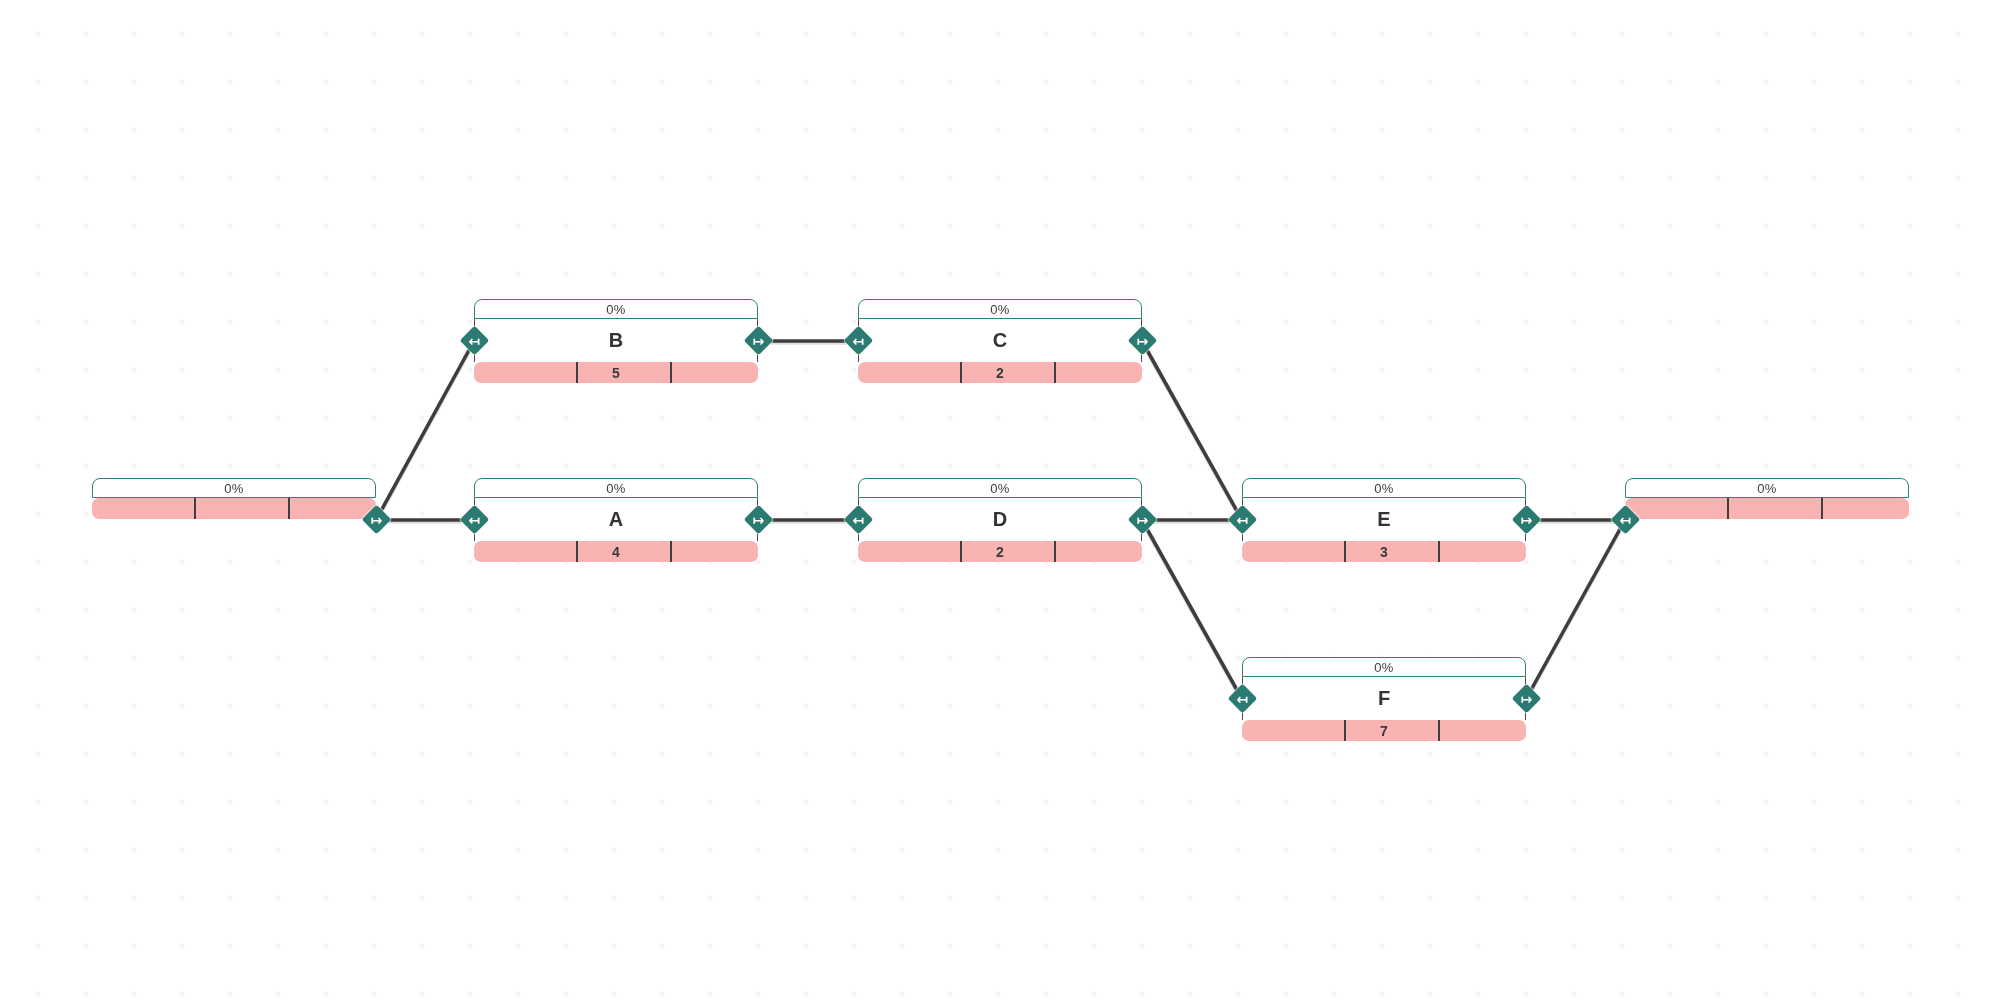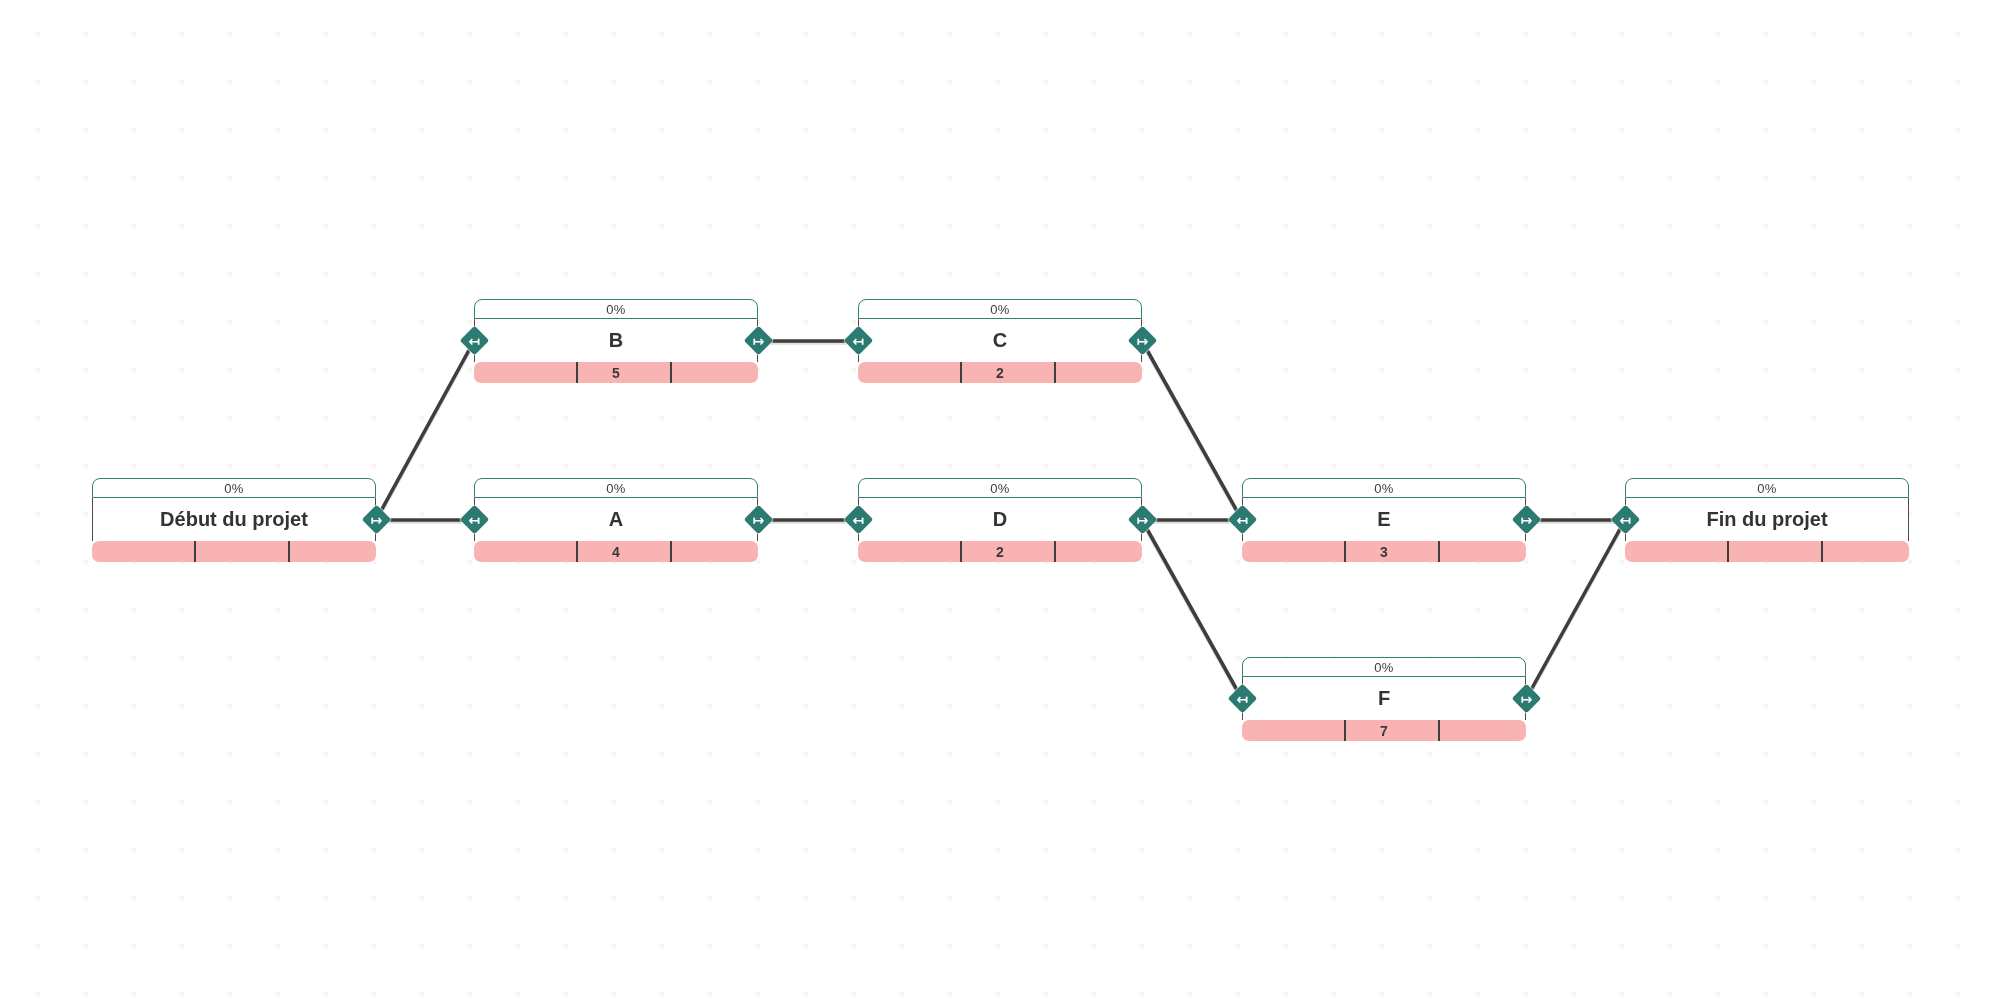--- a/index.html
+++ b/index.html
@@ -66,23 +66,20 @@
       <line x1="1142" y1="520" x2="1242" y2="520"></line>
       <line x1="1142" y1="520" x2="1242" y2="699"></line>
       <line x1="1526" y1="520" x2="1625" y2="520"></line>
       <line x1="1526" y1="699" x2="1625" y2="520"></line>
     </svg>
 
   <div class="node" style="left: 92px; top: 478px;">
     <div class="node-header">
         <span>0%</span>
       </div>
-    <div class="node-body">
-        <span>Début du projet</span>
-      </div>
     <div class="node-bar">
       <span class="tick t1"></span>
       <span class="tick t2"></span>
       <span></span>
     </div>
     <div class="connector right">
         <span class="glyph">↦</span>
       </div>
   </div>
 
@@ -203,23 +200,20 @@
       </div>
     <div class="connector right">
         <span class="glyph">↦</span>
       </div>
   </div>
 
   <div class="node" style="left: 1625px; top: 478px;">
     <div class="node-header">
         <span>0%</span>
       </div>
-    <div class="node-body">
-        <span>Fin du projet</span>
-      </div>
     <div class="node-bar">
       <span class="tick t1"></span>
       <span class="tick t2"></span>
       <span></span>
     </div>
     <div class="connector left">
         <span class="glyph">↤</span>
       </div>
   </div>
 

